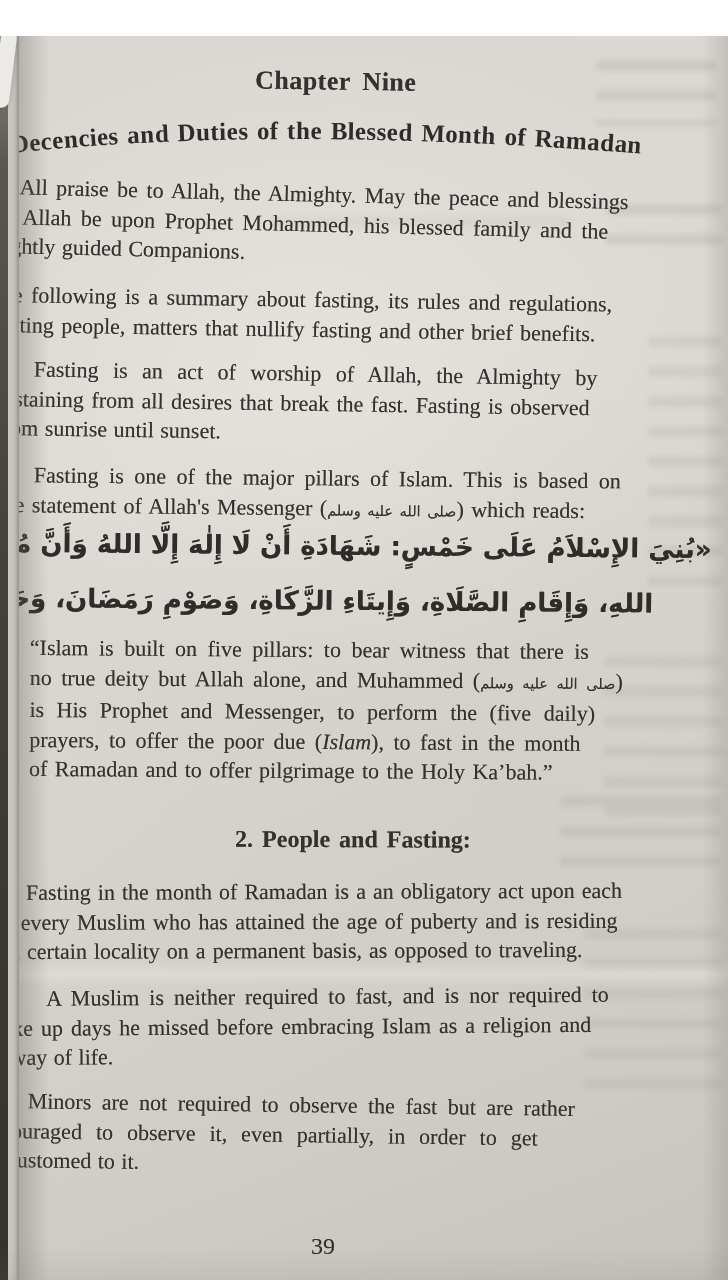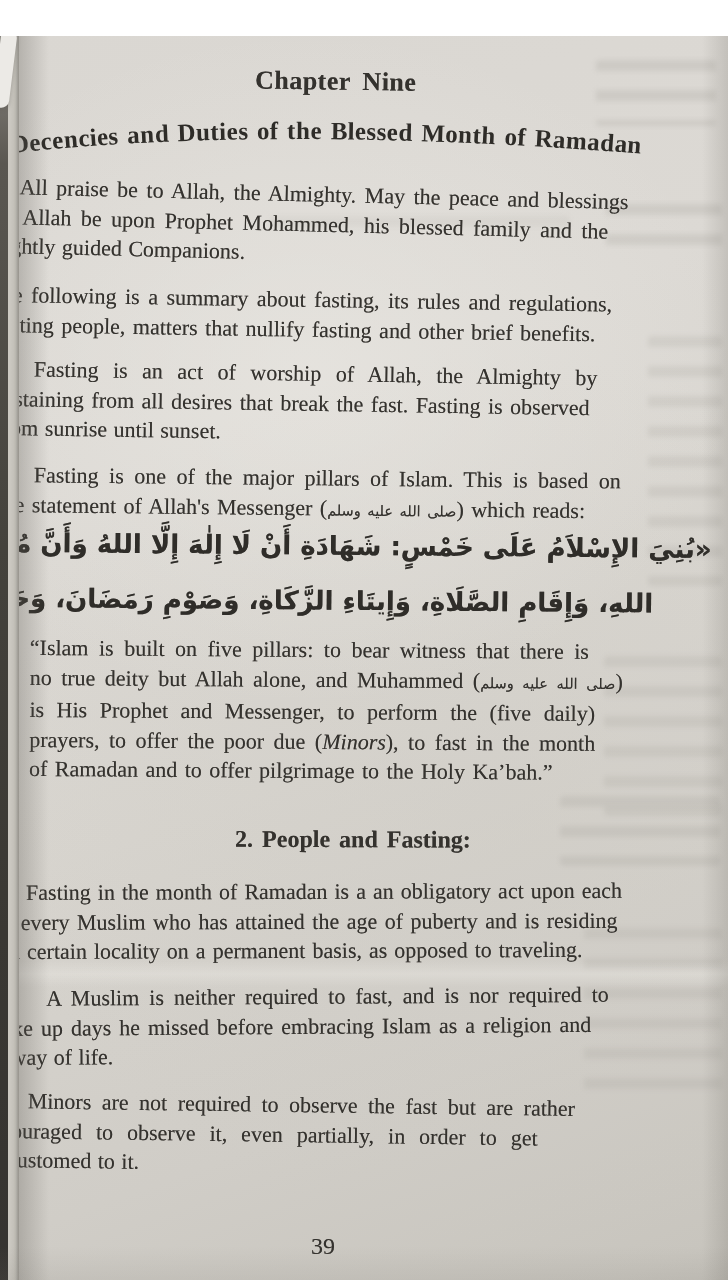--- a/index.html
+++ b/index.html
@@ -102,21 +102,21 @@
     <div class="ln" style="margin-right:58px;">اللهِ، وَإِقَامِ الصَّلَاةِ، وَإِيتَاءِ الزَّكَاةِ، وَصَوْمِ رَمَضَانَ، وَحَجِّ الْبَيْتِ».</div>
   </div>
 
   <div class="para" style="top:597px;left:30px;transform:rotate(0.4deg);">
     <div class="ln" style="word-spacing:5px;">“Islam is built on five pillars: to bear witness that there is</div>
     <div class="ln" style="word-spacing:4px;">
       <span>no true deity but Allah alone, and Muhammed (</span><span class="ar-inline" dir="rtl">صلى الله عليه وسلم</span><span>)</span>
     </div>
     <div class="ln" style="word-spacing:7px;">is His Prophet and Messenger, to perform the (five daily)</div>
     <div class="ln" style="word-spacing:4px;">
-      <span>prayers, to offer the poor due (</span><span class="ital">Minors</span><span>), to fast in the month</span>
+      <span>prayers, to offer the poor due (</span><span class="ital">Islam</span><span>), to fast in the month</span>
     </div>
     <div class="ln" style="word-spacing:2px;">of Ramadan and to offer pilgrimage to the Holy Ka’bah.”</div>
   </div>
 
   <div class="para" style="top:788px;left:0;width:706px;text-align:center;transform:rotate(0.2deg);">
     <div class="ln heading-txt" style="font-size:24px;word-spacing:3px;">2. People and Fasting:</div>
   </div>
 
   <div class="para" style="top:842px;left:2px;transform:rotate(-0.2deg);">
     <div class="ln" style="margin-left:24px;word-spacing:1.5px;">Fasting in the month of Ramadan is a an obligatory act upon each</div>

